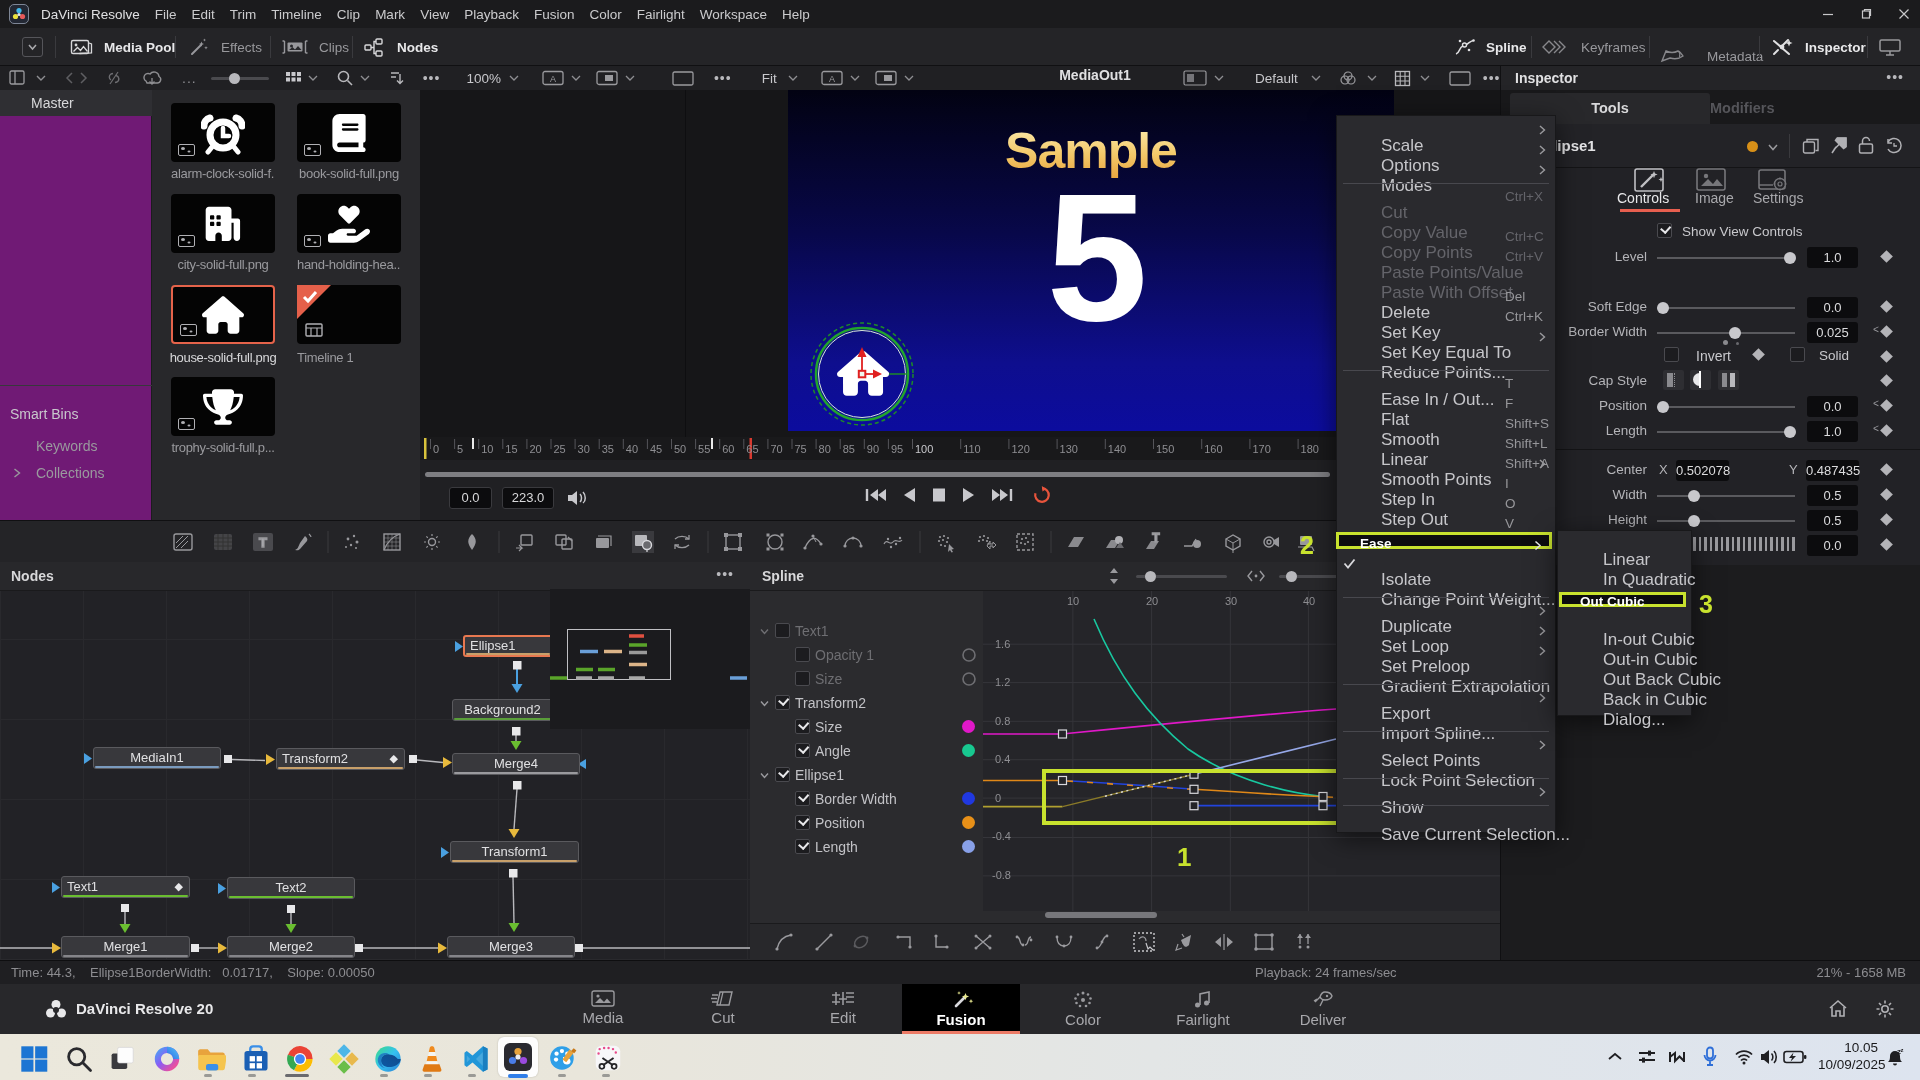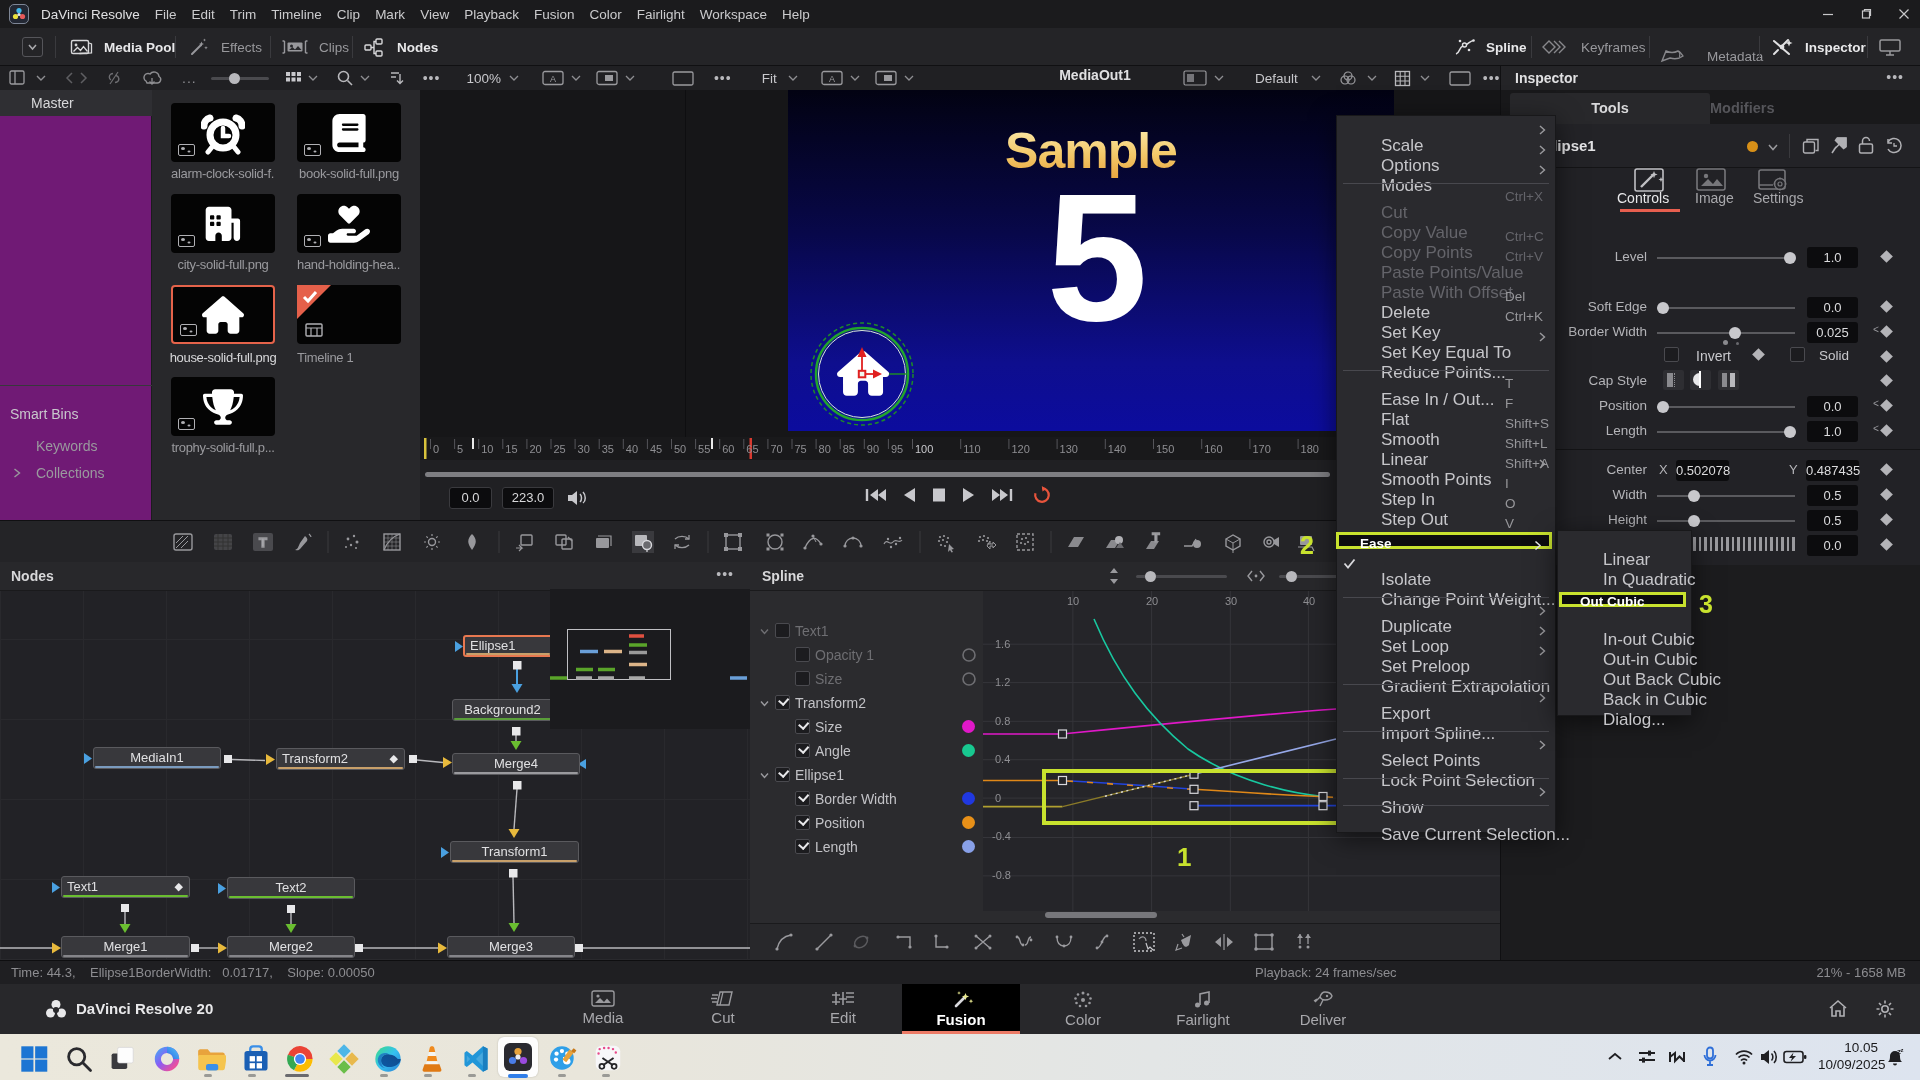--- a/index.html
+++ b/index.html
@@ -1046,20 +1046,24 @@
       <span style="position:absolute;left:194px;top:22px;color:#a8a8ac;font-size:14px">Image</span>
       <svg style="position:absolute;left:254px;top:-2px" width="38" height="28" viewBox="0 0 38 28">
           <rect x="4" y="4" width="26" height="19" rx="2" fill="none" stroke="#77777b" stroke-width="1.6"></rect>
           <path d="M4 19h14" stroke="#77777b" stroke-width="1.4"></path>
           <circle cx="25" cy="18" r="5.5" fill="#222226" stroke="#77777b" stroke-width="1.4"></circle>
           <circle cx="25" cy="18" r="2" fill="none" stroke="#77777b" stroke-width="1.2"></circle>
           <path d="M25 11.5v2M25 22.5v2M18.5 18h2M29.5 18h2" stroke="#77777b" stroke-width="1.2"></path>
         </svg>
       <span style="position:absolute;left:252px;top:22px;color:#a8a8ac;font-size:14px">Settings</span>
 
+      <div class="irow" style="top:55px">
+          <div class="cb on" style="left:156px;top:0px"></div>
+          <span style="position:absolute;left:181px;top:1px;color:#c8c8cc;font-size:13.5px">Show View Controls</span>
+        </div>
       <div class="irow" style="top:77px">
           <span class="ilbl">Level</span>
           <div class="slider">
             <div class="h" style="left:127px"></div>
           </div>
           <div class="ival">1.0</div>
           <div class="idia"></div>
         </div>
       <div class="irow" style="top:127px">
           <span class="ilbl">Soft Edge</span>

